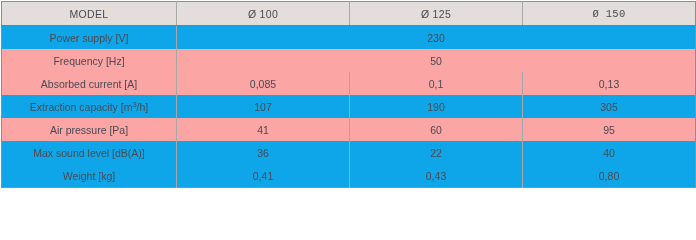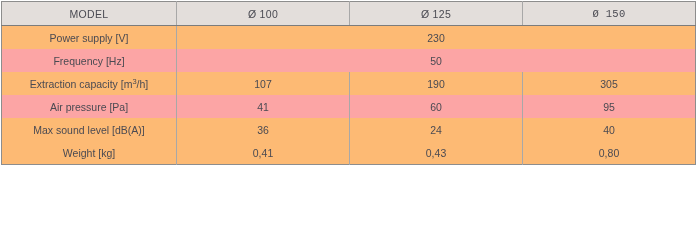--- a/index.html
+++ b/index.html
@@ -68,21 +68,21 @@
   table.spec-table thead th.hdr-last {
     border-right: none;
     font-family: Liberation Mono, monospace;
   }
 
   
   table.spec-table tbody tr.row-shaded td {
     background: #fca5a5;
   }
   table.spec-table tbody tr.row-plain td {
-    background: #fdba74;
+    background: #0ea5e9;
   }
 
   table.spec-table tbody td.cell-label {
     border-left: none;
   }
   table.spec-table tbody td.cell-last {
     border-right: none;
   }
 
   sup {
@@ -116,39 +116,45 @@
         <td class="cell-label">Power supply [V]</td>
         <td class="cell-last" colspan="3">230</td>
       </tr>
 
       <tr class="row-shaded">
         <td class="cell-label">Frequency [Hz]</td>
         <td class="cell-last" colspan="3">50</td>
       </tr>
 
 
+      <tr class="row-shaded">
+        <td class="cell-label">Absorbed current [A]</td>
+        <td>0,085</td>
+        <td>0,1</td>
+        <td class="cell-last">0,13</td>
+      </tr>
 
       <tr class="row-plain">
         <td class="cell-label"><span>Extraction capacity [m</span><sup>3</sup><span>/h]</span></td>
         <td>107</td>
         <td>190</td>
         <td class="cell-last">305</td>
       </tr>
 
       <tr class="row-shaded">
         <td class="cell-label">Air pressure [Pa]</td>
         <td>41</td>
         <td>60</td>
         <td class="cell-last">95</td>
       </tr>
 
       <tr class="row-plain">
         <td class="cell-label">Max sound level [dB(A)]</td>
         <td>36</td>
-        <td>24</td>
+        <td>22</td>
         <td class="cell-last">40</td>
       </tr>
 
 
       <tr class="row-plain">
         <td class="cell-label">Weight [kg]</td>
         <td>0,41</td>
         <td>0,43</td>
         <td class="cell-last">0,80</td>
       </tr>

